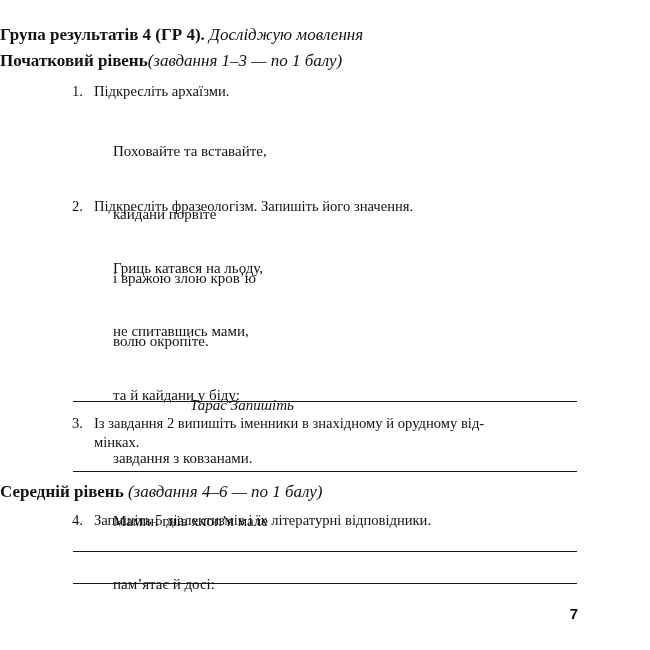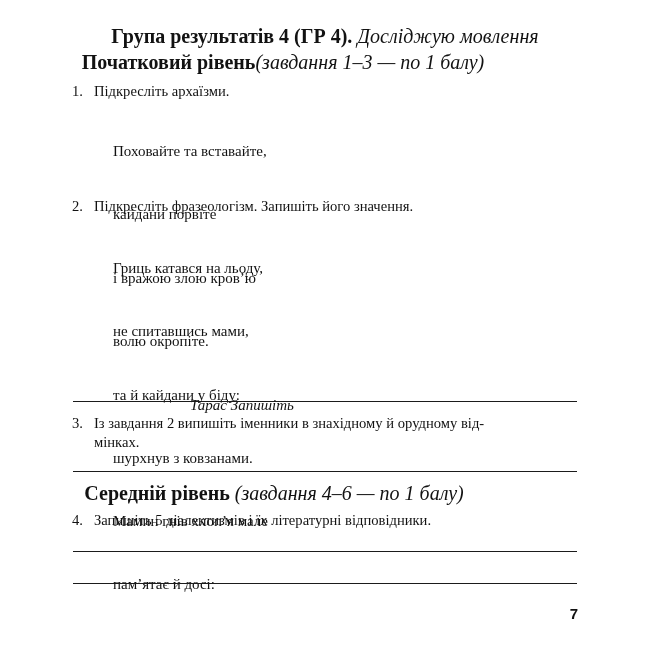--- a/index.html
+++ b/index.html
@@ -20,22 +20,22 @@
   .page {
     position: absolute;
     left: 0;
     top: 0;
     width: 650px;
     height: 650px;
   }
 
   
   .heading {
-    text-align: center;
-    font-size: 20px;
+    text-align: left;
+    font-size: 17px;
     line-height: 1.25;
     white-space: nowrap;
   }
   .heading .bold {
     font-weight: bold;
   }
   .heading .ital {
     font-style: italic;
   }
 
@@ -159,21 +159,21 @@
 
   <div class="exercise" id="exercise-2">
     <span class="num">2.</span>
     <div class="body">Підкресліть фразеологізм. Запишіть його значення.</div>
   </div>
 
   <div class="verse" id="verse-2">
     <span class="line">Гриць катався на льоду,</span>
     <span class="line">не спитавшись мами,</span>
     <span class="line">та й кайдани у біду:</span>
-    <span class="line">шурхнув з ковзанами.</span>
+    <span class="line">завдання з ковзанами.</span>
     <span class="line">Мамин гнів хлоп’я мале</span>
     <span class="line">пам’ятає й досі:</span>
     
     
   </div>
 
   <div class="rule" id="rule-1"></div>
 
   <div class="exercise" id="exercise-3">
     <span class="num">3.</span>

